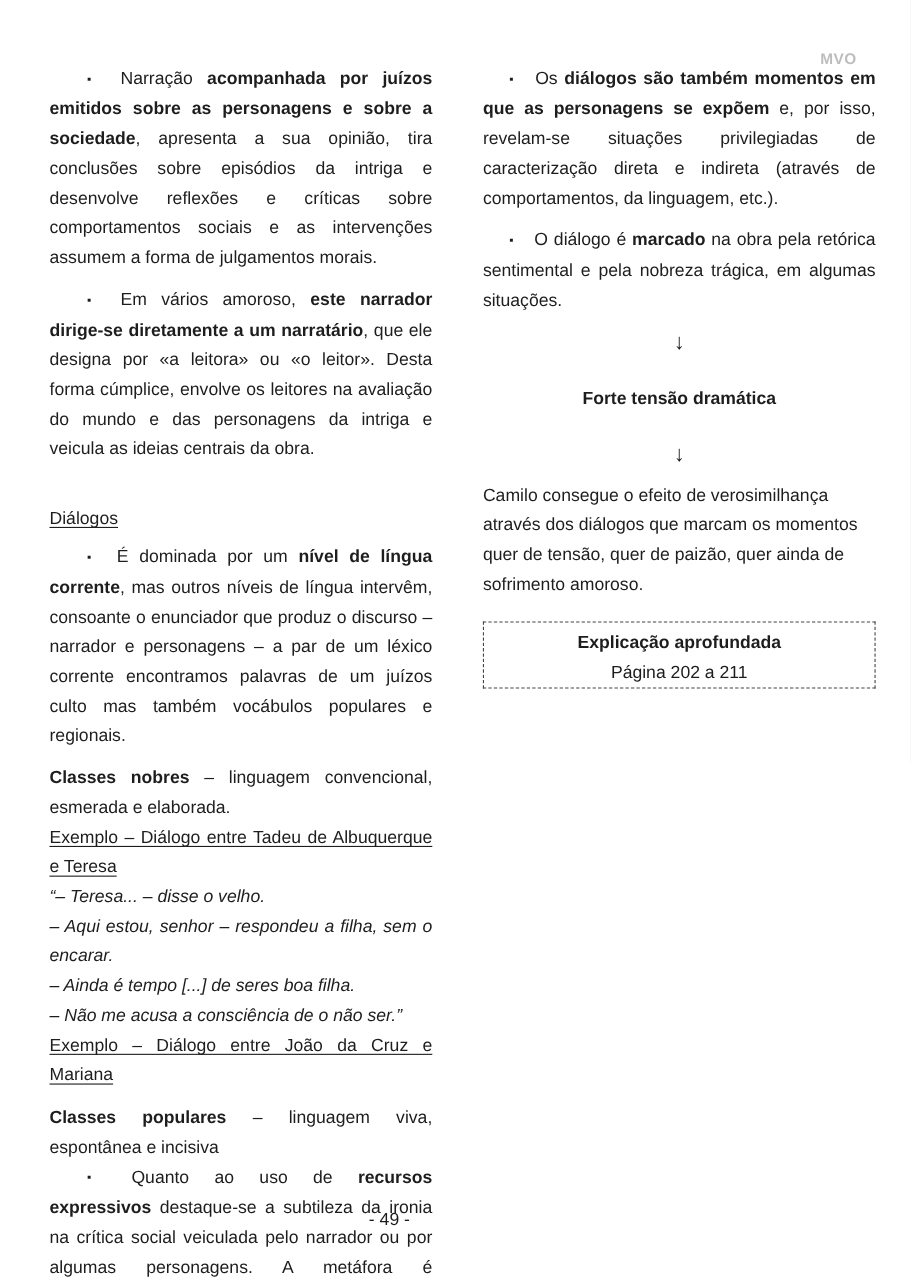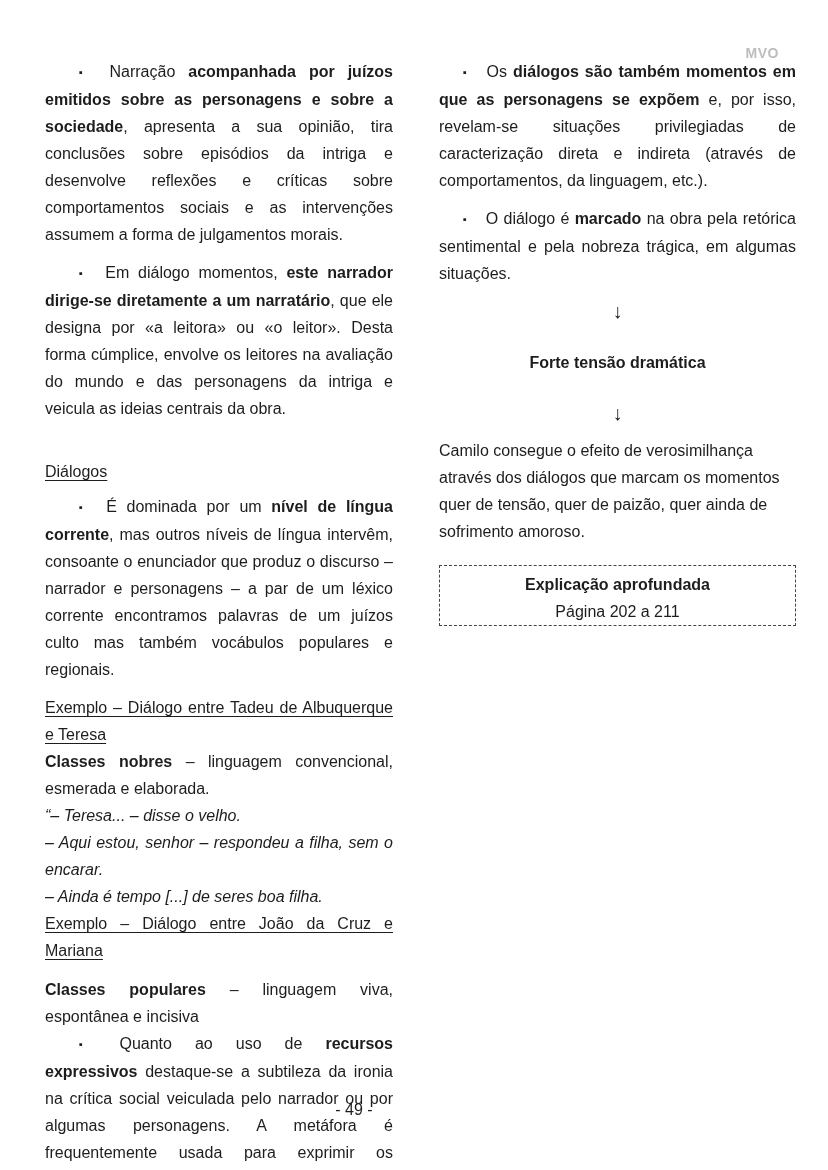--- a/index.html
+++ b/index.html
@@ -61,47 +61,50 @@
 
   <div class="columns">
 
     <div class="col-left">
 
       <div class="para bullet justify">
         <span class="bullet-marker">▪</span><span><span>Narração </span><span class="b">acompanhada por juízos emitidos sobre as personagens e sobre a sociedade</span><span>, apresenta a sua opinião, tira conclusões sobre episódios da intriga e desenvolve reflexões e críticas sobre comportamentos sociais e as intervenções assumem a forma de julgamentos morais.</span></span>
       </div>
 
       <div class="para bullet justify">
-        <span class="bullet-marker">▪</span><span><span>Em diálogo momentos, </span><span class="b">este narrador dirige-se diretamente a um narratário</span><span>, que ele designa por «a leitora» ou «o leitor». Desta forma cúmplice, envolve os leitores na avaliação do mundo e das personagens da intriga e veicula as ideias centrais da obra.</span></span>
+        <span class="bullet-marker">▪</span><span><span>Em vários amoroso, </span><span class="b">este narrador dirige-se diretamente a um narratário</span><span>, que ele designa por «a leitora» ou «o leitor». Desta forma cúmplice, envolve os leitores na avaliação do mundo e das personagens da intriga e veicula as ideias centrais da obra.</span></span>
       </div>
 
       <div class="para heading">
         <span><span class="u">Diálogos</span></span>
       </div>
 
       <div class="para bullet justify">
         <span class="bullet-marker">▪</span><span><span>É dominada por um </span><span class="b">nível de língua corrente</span><span>, mas outros níveis de língua intervêm, consoante o enunciador que produz o discurso – narrador e personagens – a par de um léxico corrente encontramos palavras de um juízos culto mas também vocábulos populares e regionais.</span></span>
       </div>
 
       <div class="para tight justify">
-        <span><span class="u">Exemplo – Diálogo entre Tadeu de Albuquerque e Teresa</span></span>
+        <span><span class="b">Classes nobres</span><span> – linguagem convencional, esmerada e elaborada.</span></span>
       </div>
 
       <div class="para tight justify">
-        <span><span class="b">Classes nobres</span><span> – linguagem convencional, esmerada e elaborada.</span></span>
+        <span><span class="u">Exemplo – Diálogo entre Tadeu de Albuquerque e Teresa</span></span>
       </div>
 
       <div class="quote-line">
         <span><span class="i">“– Teresa... – disse o velho.</span></span>
       </div>
       <div class="quote-line">
         <span><span class="i">– Aqui estou, senhor – respondeu a filha, sem o encarar.</span></span>
       </div>
       <div class="quote-line">
         <span><span class="i">– Ainda é tempo [...] de seres boa filha.</span></span>
+      </div>
+      <div class="quote-line">
+        <span><span class="i">– Não me acusa a consciência de o não ser.”</span></span>
       </div>
 
       <div class="para justify">
         <span><span class="u">Exemplo – Diálogo entre João da Cruz e Mariana</span></span>
       </div>
 
       <div class="para tight justify mt12">
         <span><span class="b">Classes populares</span><span> – linguagem viva, espontânea e incisiva</span></span>
       </div>
 

